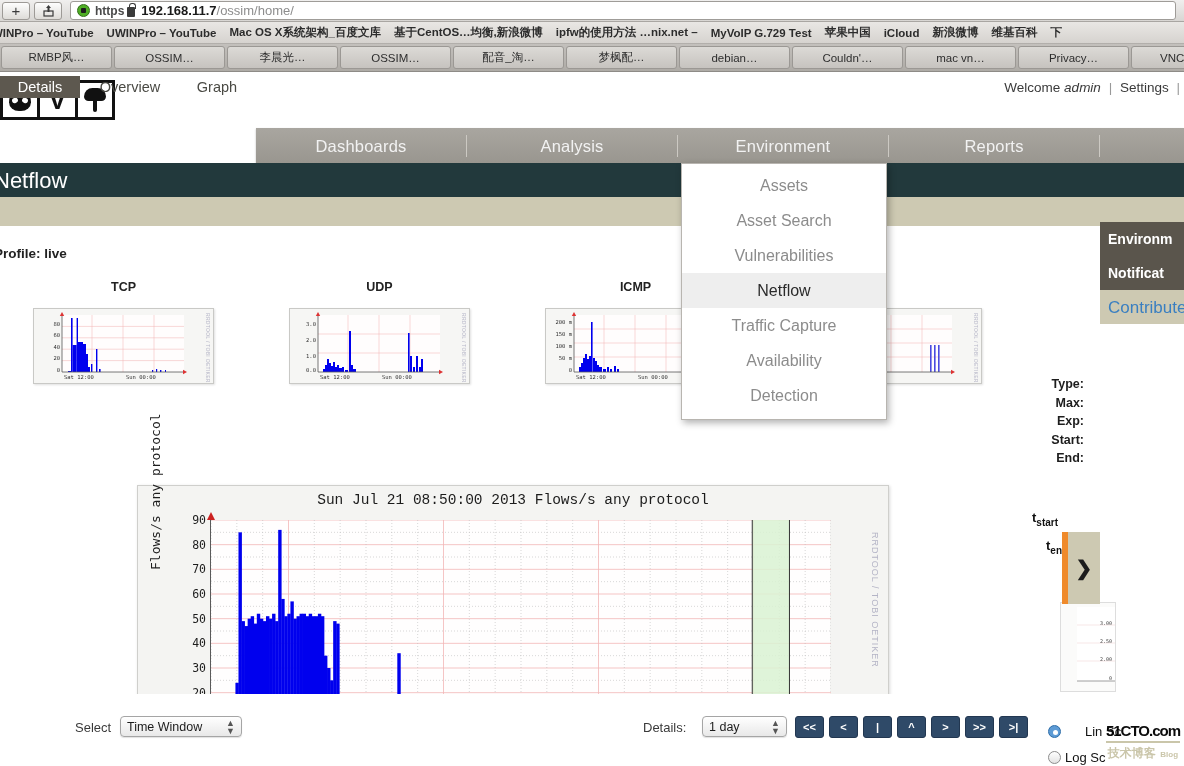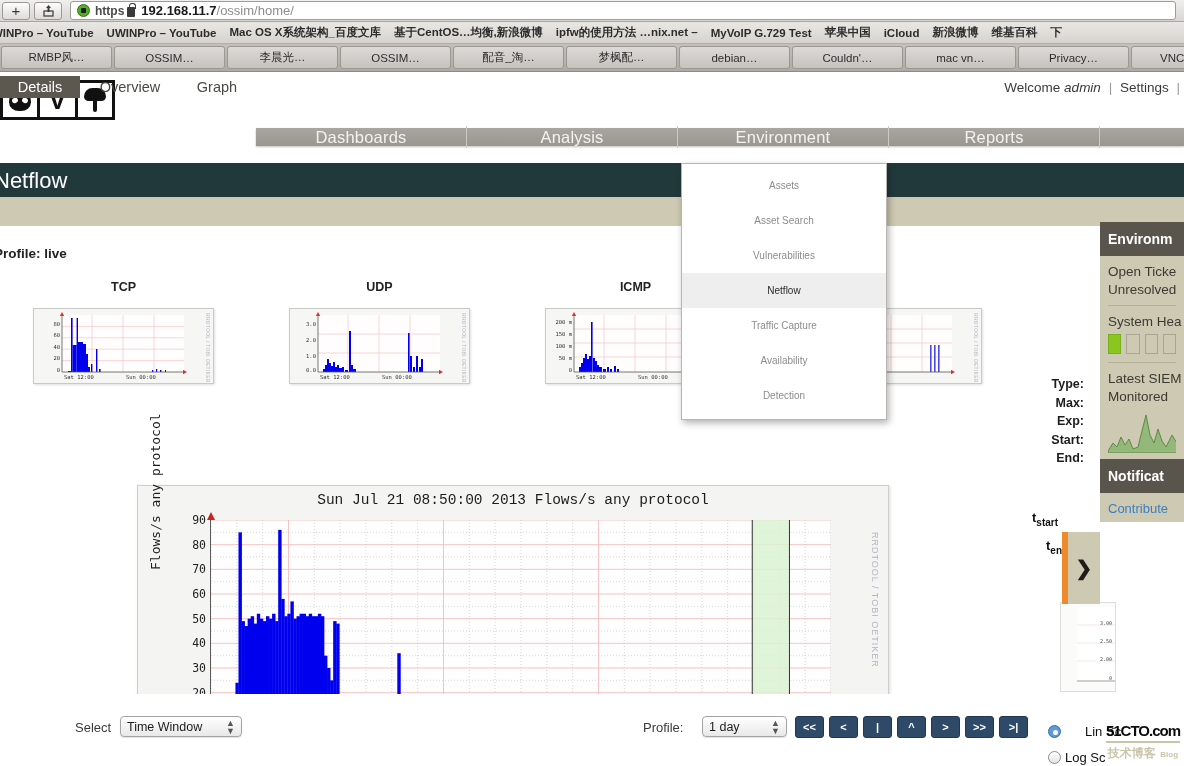--- a/index.html
+++ b/index.html
@@ -126,21 +126,21 @@
 
   .welcome {
     position: absolute; right: 0px; top: 8px;
     font-size: 13.5px; color: #3a3a3a; white-space: nowrap;
   }
   .welcome .uname { font-style: italic; }
   .welcome .sep { color: #999; margin: 0 4px; }
 
   
   .mainnav {
-    position: absolute; left: 256px; top: 56px; width: 928px; height: 18px;
+    position: absolute; left: 256px; top: 56px; width: 928px; height: 35px;
     background: linear-gradient(#a9a6a0, #99968f);
     display: flex; align-items: center;
     box-shadow: 0 1px 2px rgba(0,0,0,.25);
   }
   .navitem {
     flex: 0 0 211px; text-align: center;
     font-size: 16.5px; color: #f2f2f2; letter-spacing: .2px;
     border-right: 1px solid #ccc9c3; line-height: 22px;
     cursor: default;
   }
@@ -245,21 +245,21 @@
 
   
   .dropdown {
     position: absolute; left: 681px; top: 91px; width: 206px;
     background: #ffffff; border: 1px solid #b8b5b0;
     box-shadow: 2px 3px 7px rgba(0,0,0,.3); z-index: 40;
     padding: 4px 0 6px 0;
   }
   .ditem {
     height: 35px; display: flex; align-items: center; justify-content: center;
-    font-size: 10px; color: #8c8c8c;
+    font-size: 16px; color: #8c8c8c;
   }
   .ditem.sel { background: #eeeeee; color: #2b2b2b; }
 
   
   .rpanel {
     position: absolute; left: 1100px; top: 150px; width: 84px; z-index: 20;
   }
   .rp-head {
     background: #5a554c; color: #fff; font-size: 14px; font-weight: 700;
     padding: 9px 8px; white-space: nowrap; overflow: hidden;
@@ -267,21 +267,21 @@
   .rp-body {
     background: #cdc9b2; padding: 8px 8px 6px 8px; font-size: 13.5px; color: #3a3a33;
     white-space: nowrap; overflow: hidden;
   }
   .rp-body .ln { margin-bottom: 3px; }
   .rp-rule { height: 1px; background: #b3af99; margin: 8px 0; }
   .health-boxes { display: flex; gap: 5px; margin-top: 5px; }
   .hbox { width: 20px; height: 20px; border: 1px solid #a9a593; background: #cdc9b2; }
   .hbox.green { background: #8bc520; border-color: #7ab01b; }
   .spark { margin-top: 5px; height: 44px; position: relative; overflow: hidden; }
-  .rp-link { color: #3a7fc1; font-size: 13px; }
+  .rp-link { color: #3a7fc1; font-size: 17px; }
 
   
   .arrowtab {
     position: absolute; left: 1062px; top: 460px; width: 38px; height: 72px;
     background: #cdc9b2; border-left: 6px solid #ef8a2b;
     display: flex; align-items: center; justify-content: center;
     font-size: 20px; font-weight: 700; color: #1c1c1c; z-index: 21;
   }
 
   
@@ -891,40 +891,20 @@
         <line x1="16" y1="78" x2="56" y2="78" stroke="#777" stroke-width="0.7"></line>
       </svg>
       <div class="mt" style="top:17px;">3.00</div>
       <div class="mt" style="top:35px;">2.50</div>
       <div class="mt" style="top:53px;">2.00</div>
       <div class="mt" style="top:72px;">0</div>
     </div>
 
     <div class="rpanel">
       <div class="rp-head">Environm</div>
-      <div class="rp-body">
-        <div class="ln">Open Ticke</div>
-        <div class="ln">Unresolved</div>
-        <div class="rp-rule"></div>
-        <div class="ln">System Hea</div>
-        <div class="health-boxes">
-          <span class="hbox green"></span>
-          <span class="hbox"></span>
-          <span class="hbox"></span>
-          <span class="hbox"></span>
-        </div>
-        <div class="rp-rule"></div>
-        <div class="ln">Latest SIEM</div>
-        <div class="ln">Monitored</div>
-        <div class="spark">
-          <svg width="80" height="44" viewBox="0 0 80 44">
-            <path d="M0,42 L5,34 L9,38 L13,28 L17,36 L21,30 L25,40 L30,38 L34,22 L38,6 L42,26 L46,34 L50,20 L54,32 L58,38 L64,26 L70,36 L76,40 L80,42 L80,44 L0,44 Z" fill="#93b87a" stroke="#5d8a46" stroke-width="1"></path>
-          </svg>
-        </div>
-      </div>
       <div class="rp-head">Notificat</div>
       <div class="rp-body">
         <div class="rp-link">Contribute</div>
       </div>
     </div>
 
     <div class="arrowtab">❯</div>
 
     <div class="dropdown" id="dropdown">
         <div class="ditem">Assets</div>
@@ -938,21 +918,21 @@
 
   </div>
 
   <div class="bottombar">
     <div class="ctl-label" style="left:75px;top:26px;text-align:center;">Select</div>
     <div class="selectbox" style="left:120px;top:22px;width:122px;">
       <span>Time Window</span>
       <span class="stepper">▲<br>▼</span>
     </div>
 
-    <div class="ctl-label" style="left:643px;top:26px;">Profile:</div>
+    <div class="ctl-label" style="left:643px;top:26px;">Details:</div>
     <div class="selectbox" style="left:702px;top:22px;width:85px;">
       <span>1 day</span>
       <span class="stepper">▲<br>▼</span>
     </div>
 
     <div class="navbtn" style="left:795px;top:22px;">&lt;&lt;</div>
     <div class="navbtn" style="left:829px;top:22px;">&lt;</div>
     <div class="navbtn" style="left:863px;top:22px;">|</div>
     <div class="navbtn" style="left:897px;top:22px;">^</div>
     <div class="navbtn" style="left:931px;top:22px;">&gt;</div>

